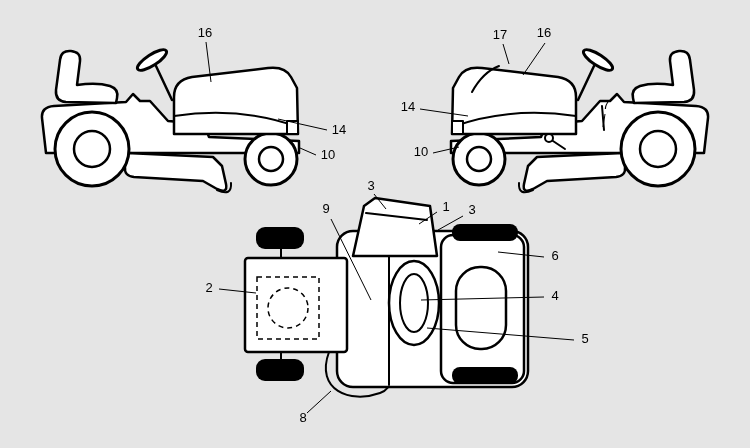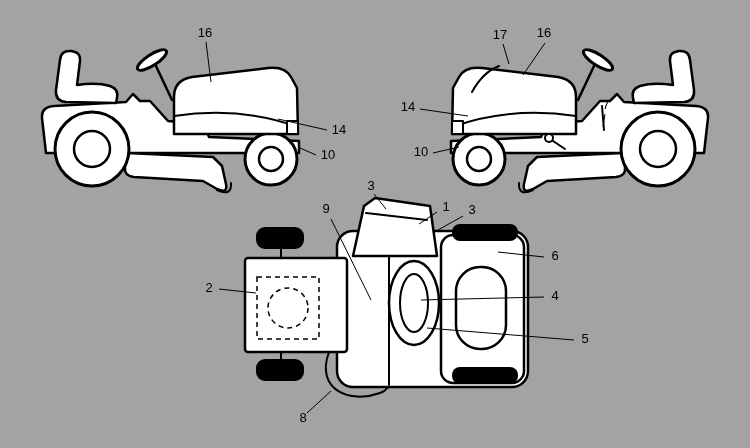--- a/index.html
+++ b/index.html
@@ -1,19 +1,19 @@
 <!DOCTYPE html>
 <html><head>
 <meta charset="utf-8">
 <style>
   html,body{margin:0;padding:0;background:#ffffff;}
   .stage{
     position:relative;
     width:750px;height:448px;
-    background:#a3a3a3;
+    background:#e5e5e5;
     overflow:hidden;
     font-family:"Liberation Sans", sans-serif;
   }
   svg{display:block;}
   text.callout{
     font-family:"Liberation Sans", sans-serif;
     font-size:13px;
     fill:#000000;
     text-anchor:middle;
   }

